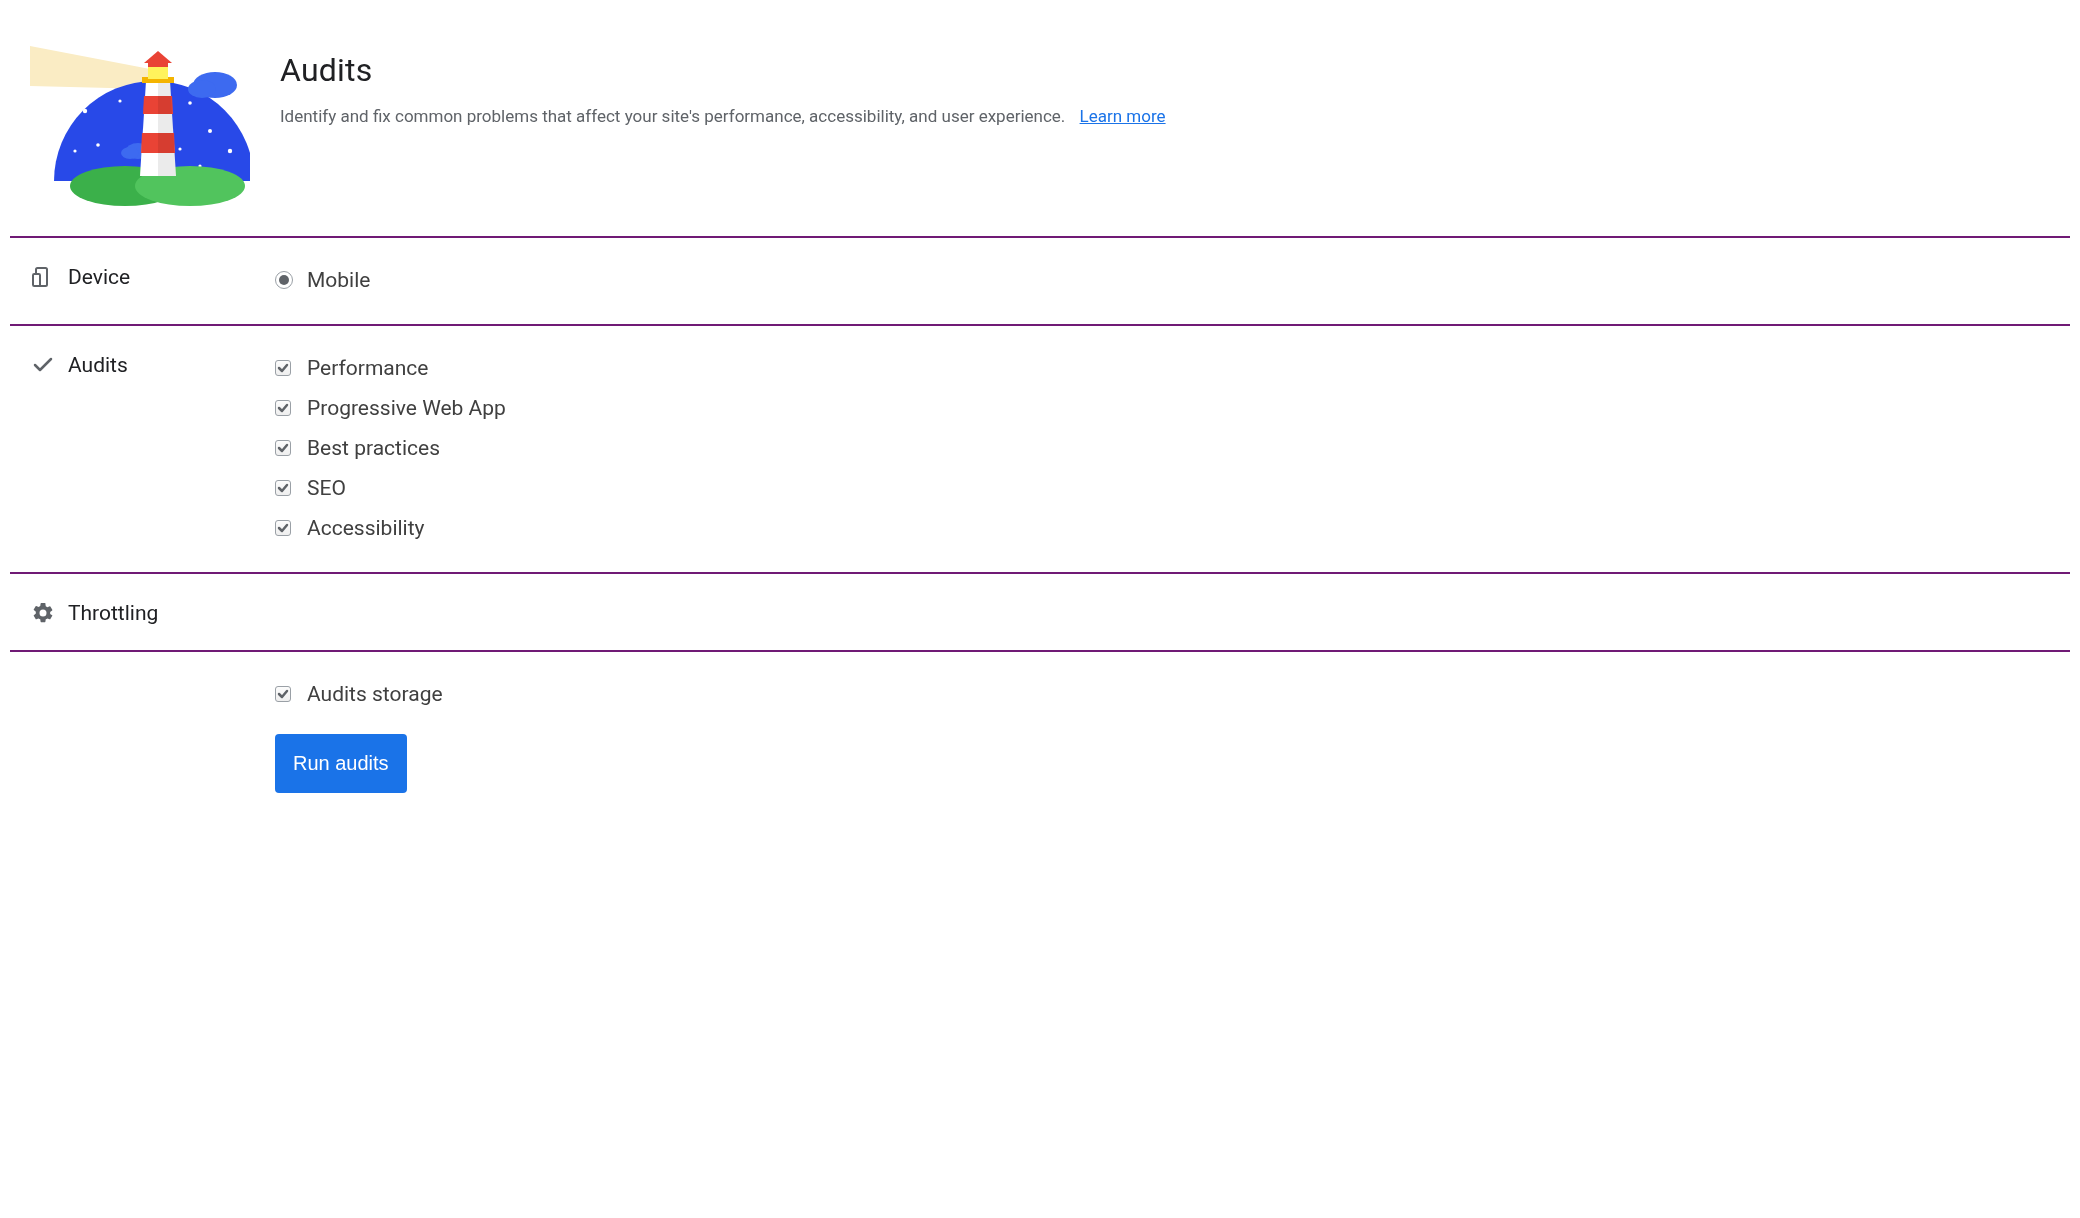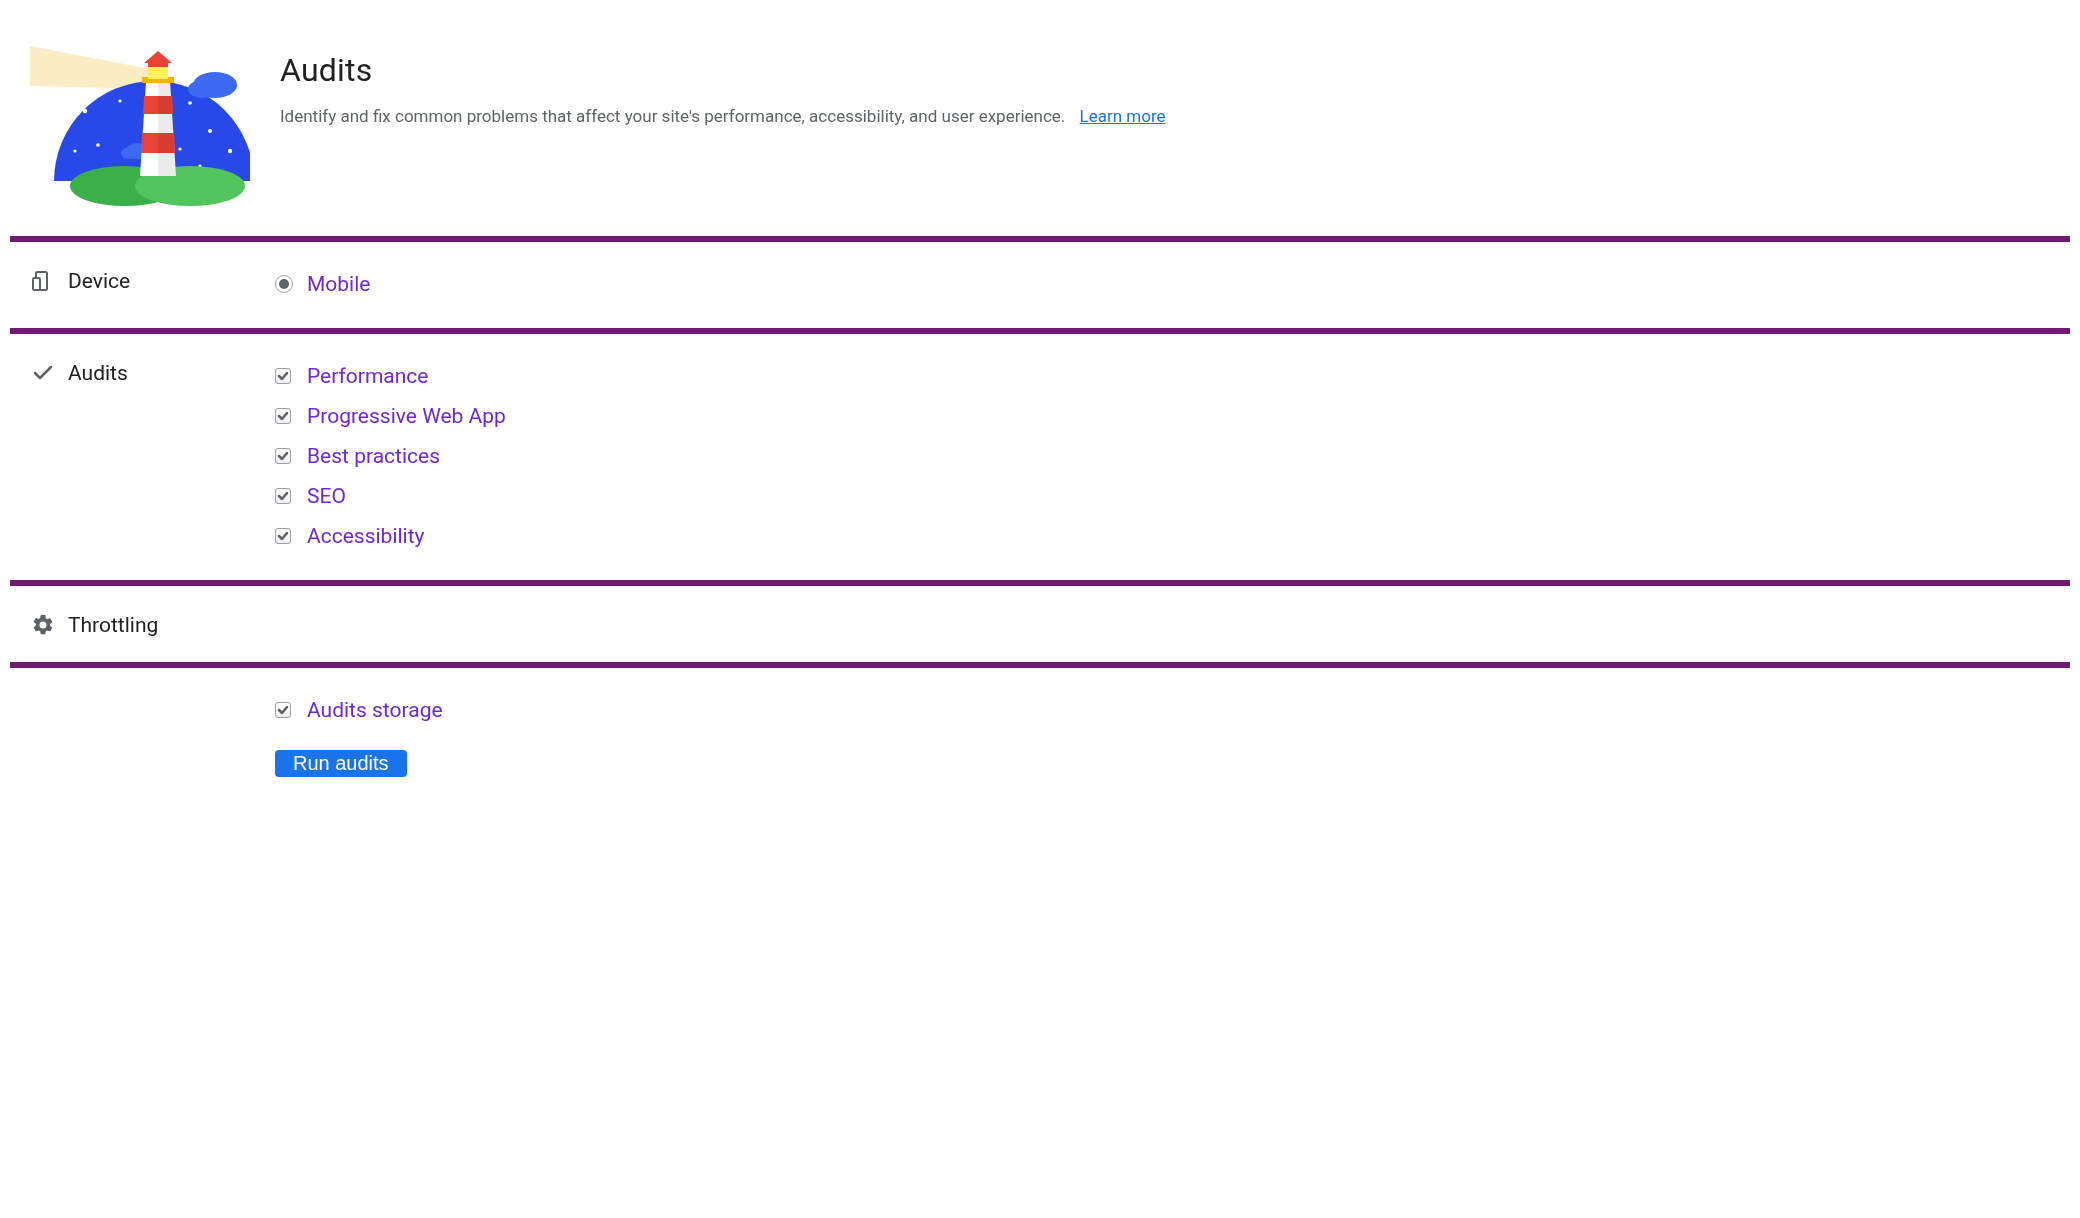--- a/index.html
+++ b/index.html
@@ -49,21 +49,21 @@
       font-weight: 400;
       line-height: 1.6;
     }
     .header-text a {
       color: #1a73e8;
       text-decoration: underline;
       margin-left: 10px;
     }
 
     .section {
-      border-top: 6px solid #701a75;
+      border-top: 2px solid #701a75;
       display: flex;
       align-items: flex-start;
       padding: 22px 20px 24px 20px;
     }
     .section-label-col {
       width: 245px;
       flex-shrink: 0;
       display: flex;
       align-items: center;
       padding-top: 4px;
@@ -139,31 +139,31 @@
     }
     .cbox path {
       stroke: #5f6368;
       stroke-width: 2.5;
       fill: none;
       stroke-linecap: round;
       stroke-linejoin: round;
     }
 
     .option-label {
-      color: #6d28d9;
+      color: #404040;
       font-size: 21px;
     }
 
     .run-button {
       margin-top: 20px;
       background: #1a73e8;
       color: #fff;
       border: none;
       border-radius: 4px;
-      padding: 2px 18px;
+      padding: 18px 18px;
       font-size: 20px;
       font-weight: 500;
       cursor: pointer;
     }
   </style>
 </head>
 <body>
 
 <div class="container">
 

